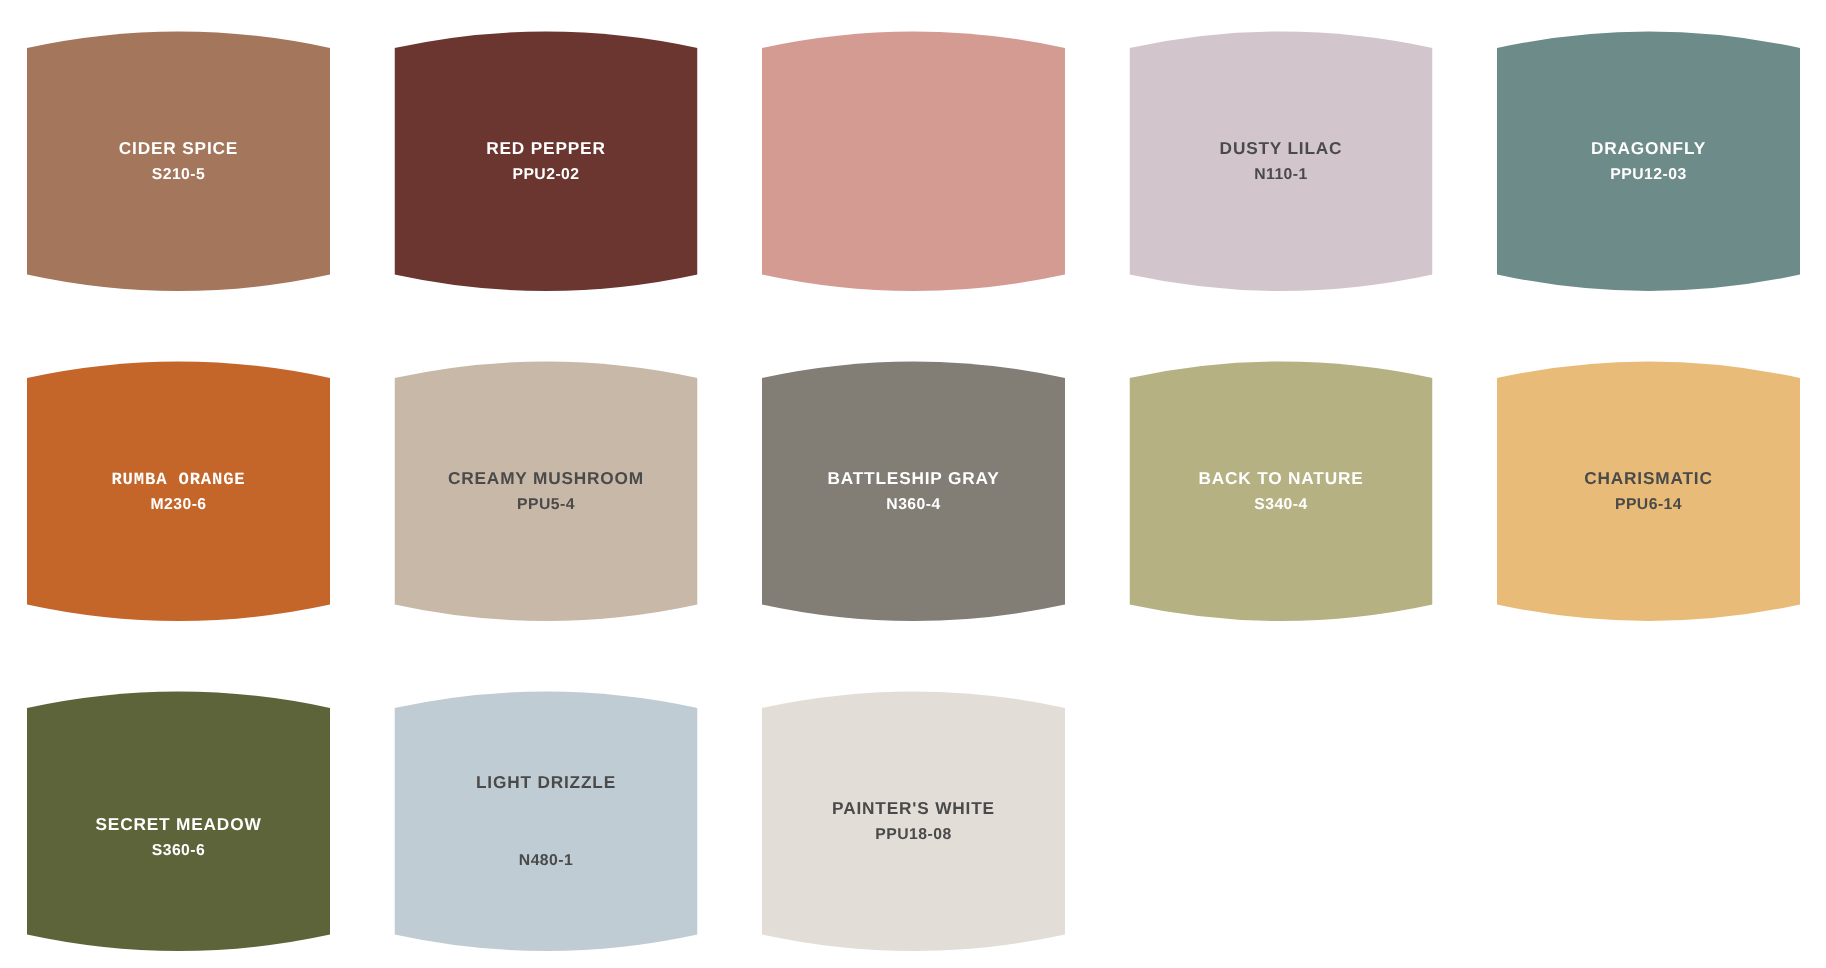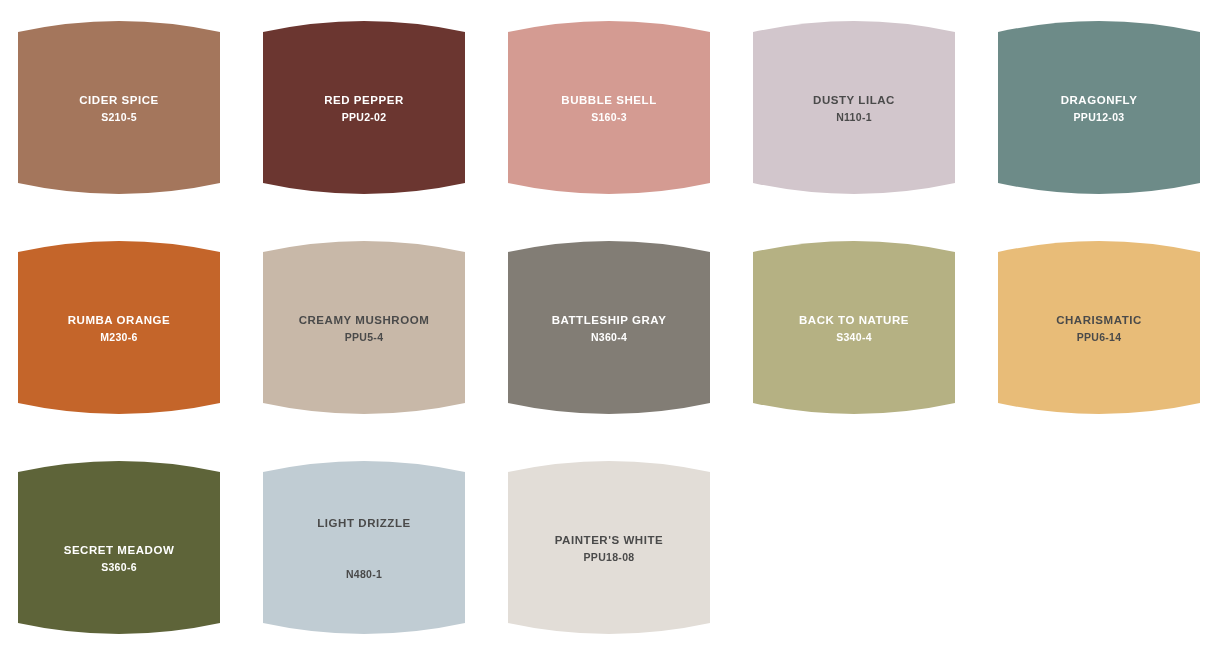--- a/index.html
+++ b/index.html
@@ -91,24 +91,20 @@
       </svg>
       <div class="swatch-labels">
         <span class="swatch-name" style="color: rgb(255, 255, 255);">RED PEPPER</span>
         <span class="swatch-code" style="color: rgb(255, 255, 255);">PPU2-02</span>
       </div>
     </div>
     <div class="swatch">
       <svg class="swatch-shape" viewBox="0 0 202 175" preserveAspectRatio="none">
         <path d="M 0 12 Q 101 -10 202 12 L 202 163 Q 101 185 0 163 Z" fill="#D49B92"></path>
       </svg>
-      <div class="swatch-labels">
-        <span class="swatch-name" style="color: rgb(255, 255, 255);">BUBBLE SHELL</span>
-        <span class="swatch-code" style="color: rgb(255, 255, 255);">S160-3</span>
-      </div>
     </div>
     <div class="swatch">
       <svg class="swatch-shape" viewBox="0 0 202 175" preserveAspectRatio="none">
         <path d="M 0 12 Q 101 -10 202 12 L 202 163 Q 101 185 0 163 Z" fill="#D2C6CC"></path>
       </svg>
       <div class="swatch-labels">
         <span class="swatch-name" style="color: rgb(74, 74, 74);">DUSTY LILAC</span>
         <span class="swatch-code" style="color: rgb(74, 74, 74);">N110-1</span>
       </div>
     </div>
@@ -119,21 +115,21 @@
       <div class="swatch-labels">
         <span class="swatch-name" style="color: rgb(255, 255, 255);">DRAGONFLY</span>
         <span class="swatch-code" style="color: rgb(255, 255, 255);">PPU12-03</span>
       </div>
     </div>
     <div class="swatch">
       <svg class="swatch-shape" viewBox="0 0 202 175" preserveAspectRatio="none">
         <path d="M 0 12 Q 101 -10 202 12 L 202 163 Q 101 185 0 163 Z" fill="#C4652A"></path>
       </svg>
       <div class="swatch-labels">
-        <span class="swatch-name" style="color: rgb(255, 255, 255);">RUMBA ORANGE</span>
+        <span class="swatch-name" style="color: rgb(255, 255, 255); font-family: Liberation Mono, monospace;">RUMBA ORANGE</span>
         <span class="swatch-code" style="color: rgb(255, 255, 255);">M230-6</span>
       </div>
     </div>
     <div class="swatch">
       <svg class="swatch-shape" viewBox="0 0 202 175" preserveAspectRatio="none">
         <path d="M 0 12 Q 101 -10 202 12 L 202 163 Q 101 185 0 163 Z" fill="#C8B8A8"></path>
       </svg>
       <div class="swatch-labels">
         <span class="swatch-name" style="color: rgb(74, 74, 74);">CREAMY MUSHROOM</span>
         <span class="swatch-code" style="color: rgb(74, 74, 74);">PPU5-4</span>

